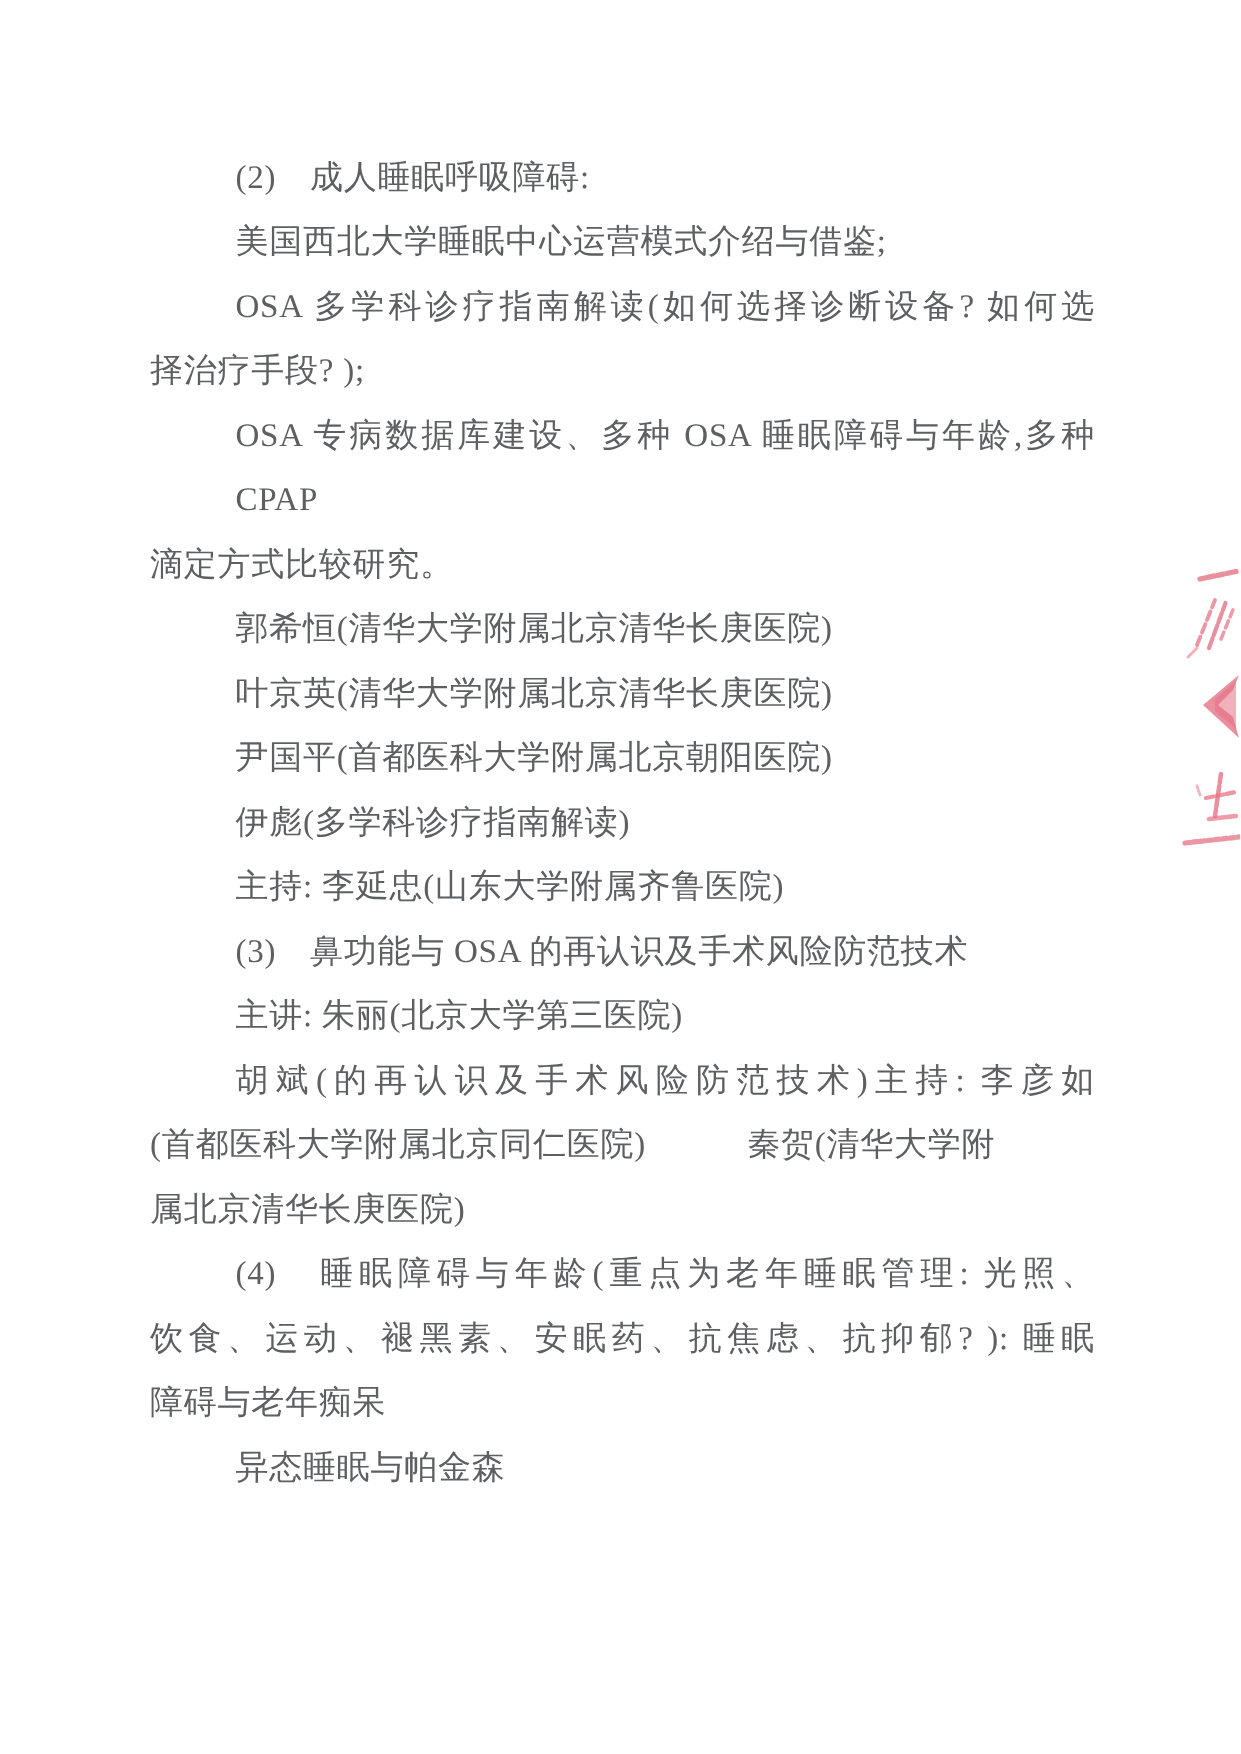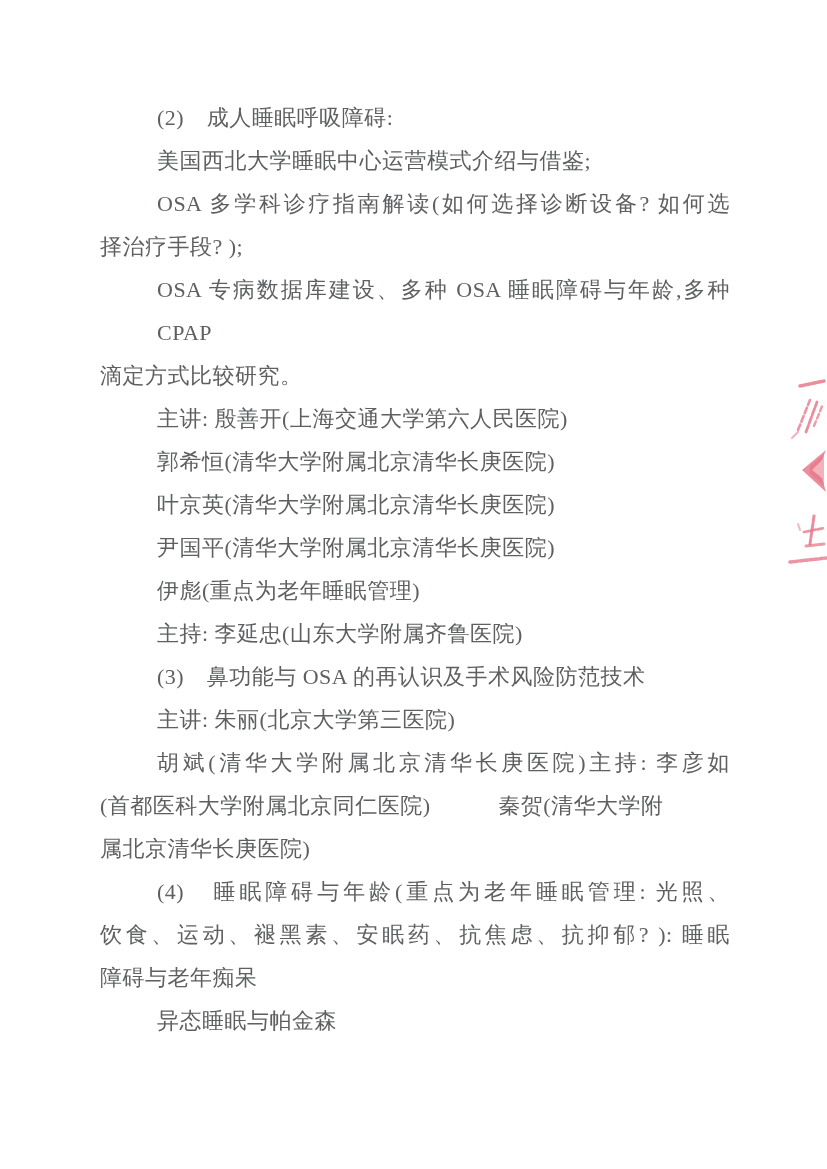--- a/index.html
+++ b/index.html
@@ -51,29 +51,28 @@
 
 <div class="page">
 
   <div class="text-block">
     <div class="line indent">(2)　成人睡眠呼吸障碍:</div>
     <div class="line indent">美国西北大学睡眠中心运营模式介绍与借鉴;</div>
     <div class="line indent fill">OSA 多学科诊疗指南解读(如何选择诊断设备? 如何选</div>
     <div class="line">择治疗手段? );</div>
     <div class="line indent fill">OSA 专病数据库建设、多种 OSA 睡眠障碍与年龄,多种 CPAP</div>
     <div class="line">滴定方式比较研究。</div>
-    <div class="line indent">主讲: 殷善开(上海交通大学第六人民医院)</div>
     <div class="line indent">郭希恒(清华大学附属北京清华长庚医院)</div>
     <div class="line indent">叶京英(清华大学附属北京清华长庚医院)</div>
-    <div class="line indent">尹国平(清华大学附属北京清华长庚医院)</div>
-    <div class="line indent">伊彪(重点为老年睡眠管理)</div>
+    <div class="line indent">尹国平(首都医科大学附属北京朝阳医院)</div>
+    <div class="line indent">伊彪(多学科诊疗指南解读)</div>
     <div class="line indent">主持: 李延忠(山东大学附属齐鲁医院)</div>
     <div class="line indent">(3)　鼻功能与 OSA 的再认识及手术风险防范技术</div>
     <div class="line indent">主讲: 朱丽(北京大学第三医院)</div>
-    <div class="line indent fill">胡斌(清华大学附属北京清华长庚医院)主持: 李彦如</div>
+    <div class="line indent fill">胡斌(的再认识及手术风险防范技术)主持: 李彦如</div>
     <div class="line">(首都医科大学附属北京同仁医院)　　　秦贺(清华大学附</div>
     <div class="line">属北京清华长庚医院)</div>
     <div class="line indent fill">(4)　睡眠障碍与年龄(重点为老年睡眠管理: 光照、</div>
     <div class="line fill">饮食、运动、褪黑素、安眠药、抗焦虑、抗抑郁? ): 睡眠</div>
     <div class="line">障碍与老年痴呆</div>
     <div class="line indent">异态睡眠与帕金森</div>
   </div>
 
   <svg class="stamp" viewBox="0 0 43 196" xmlns="http://www.w3.org/2000/svg">
 

